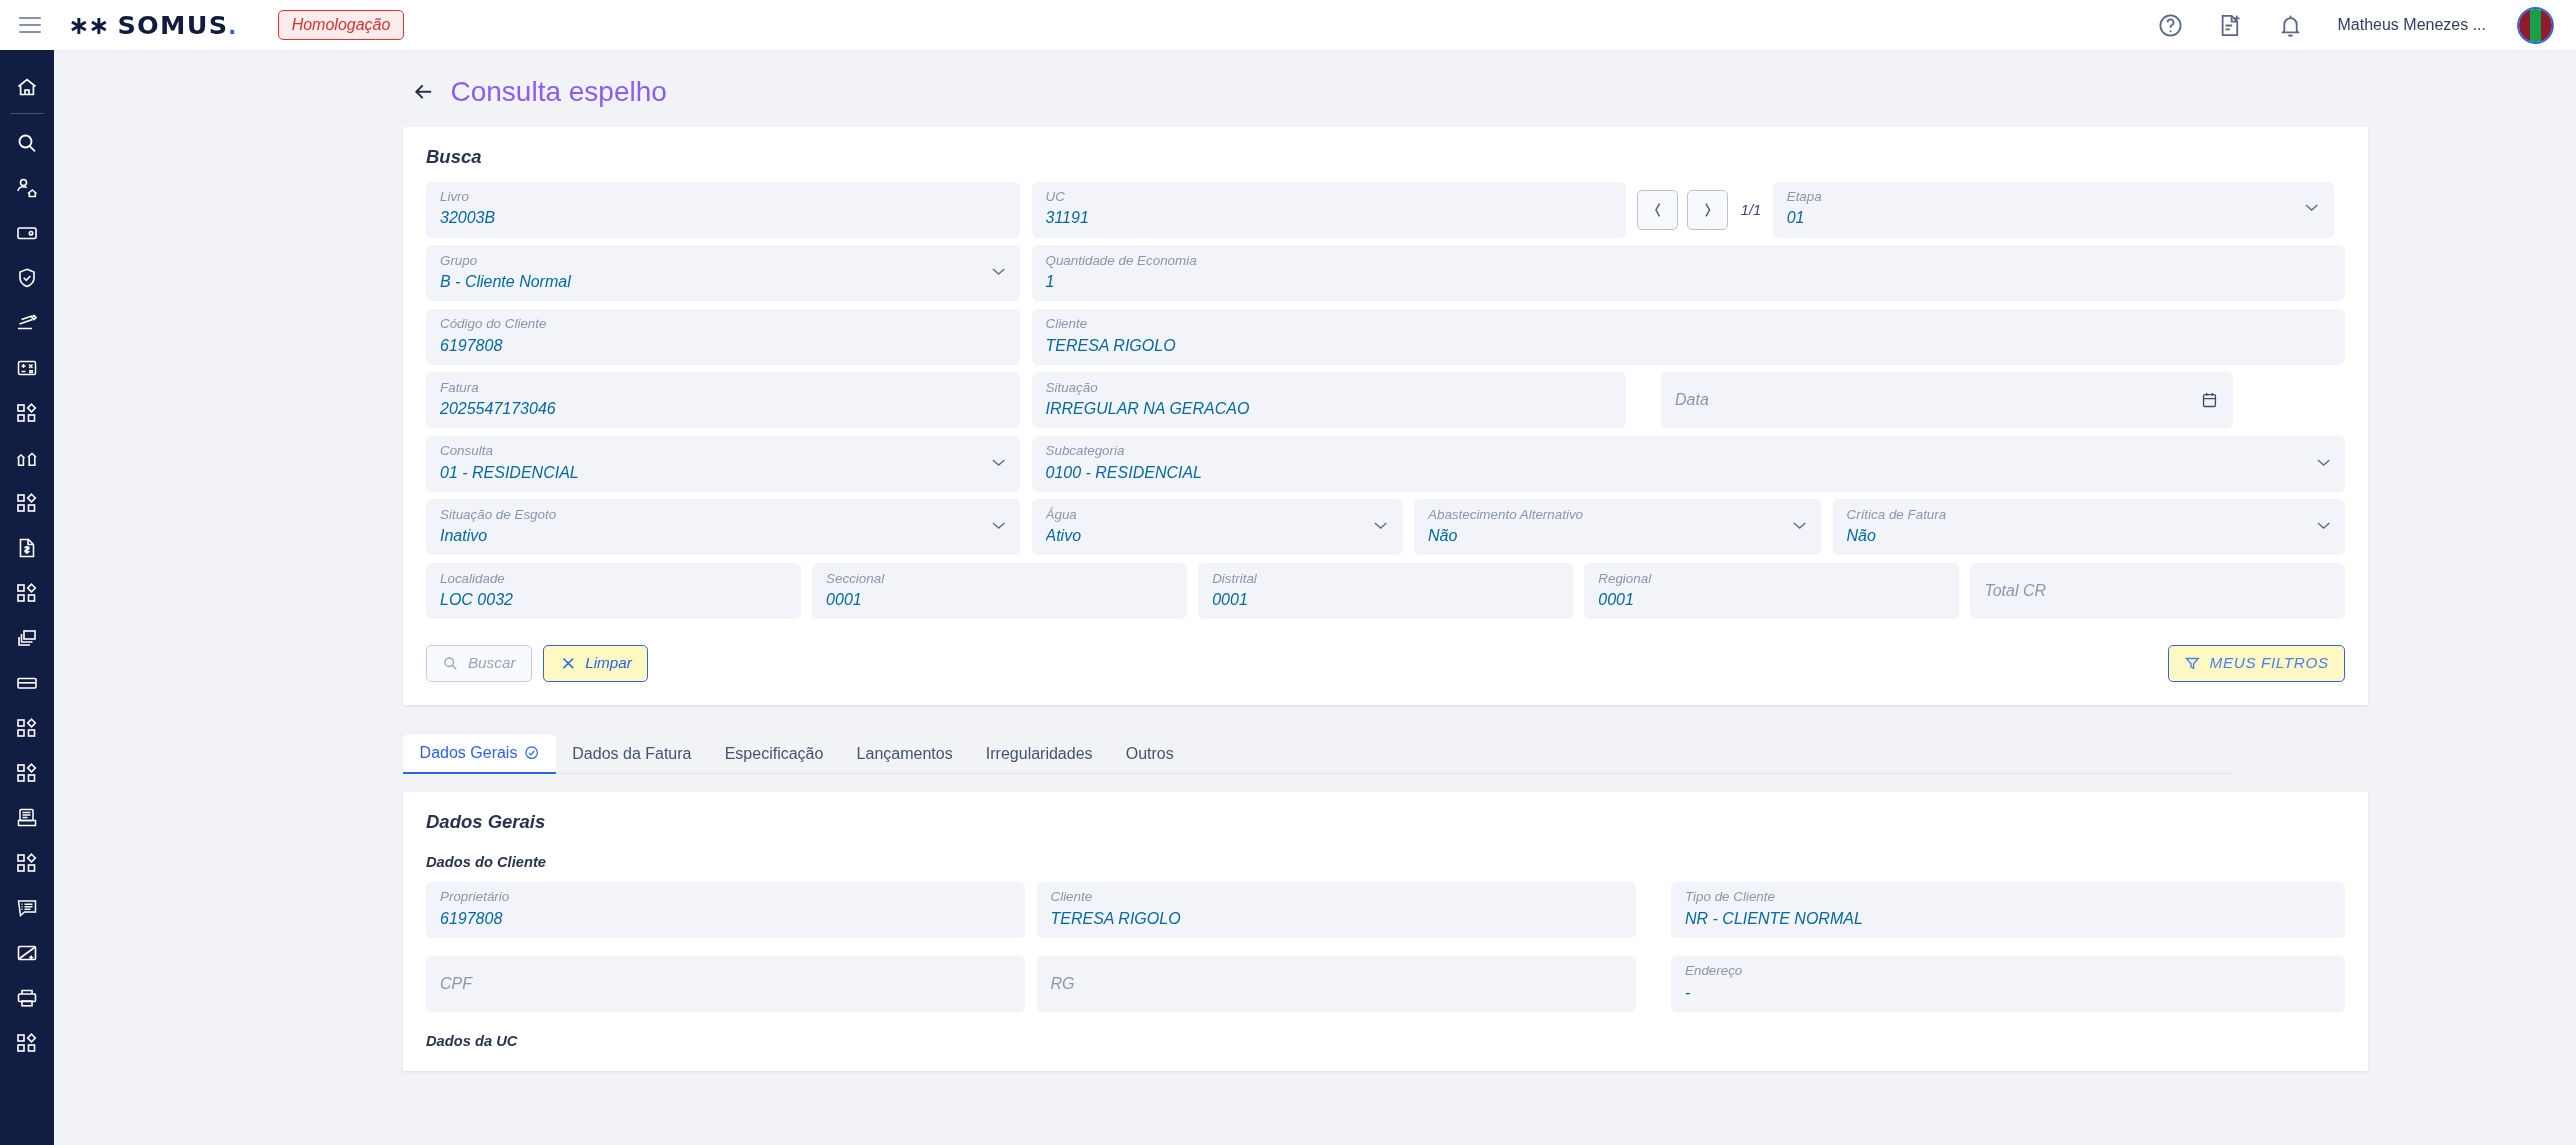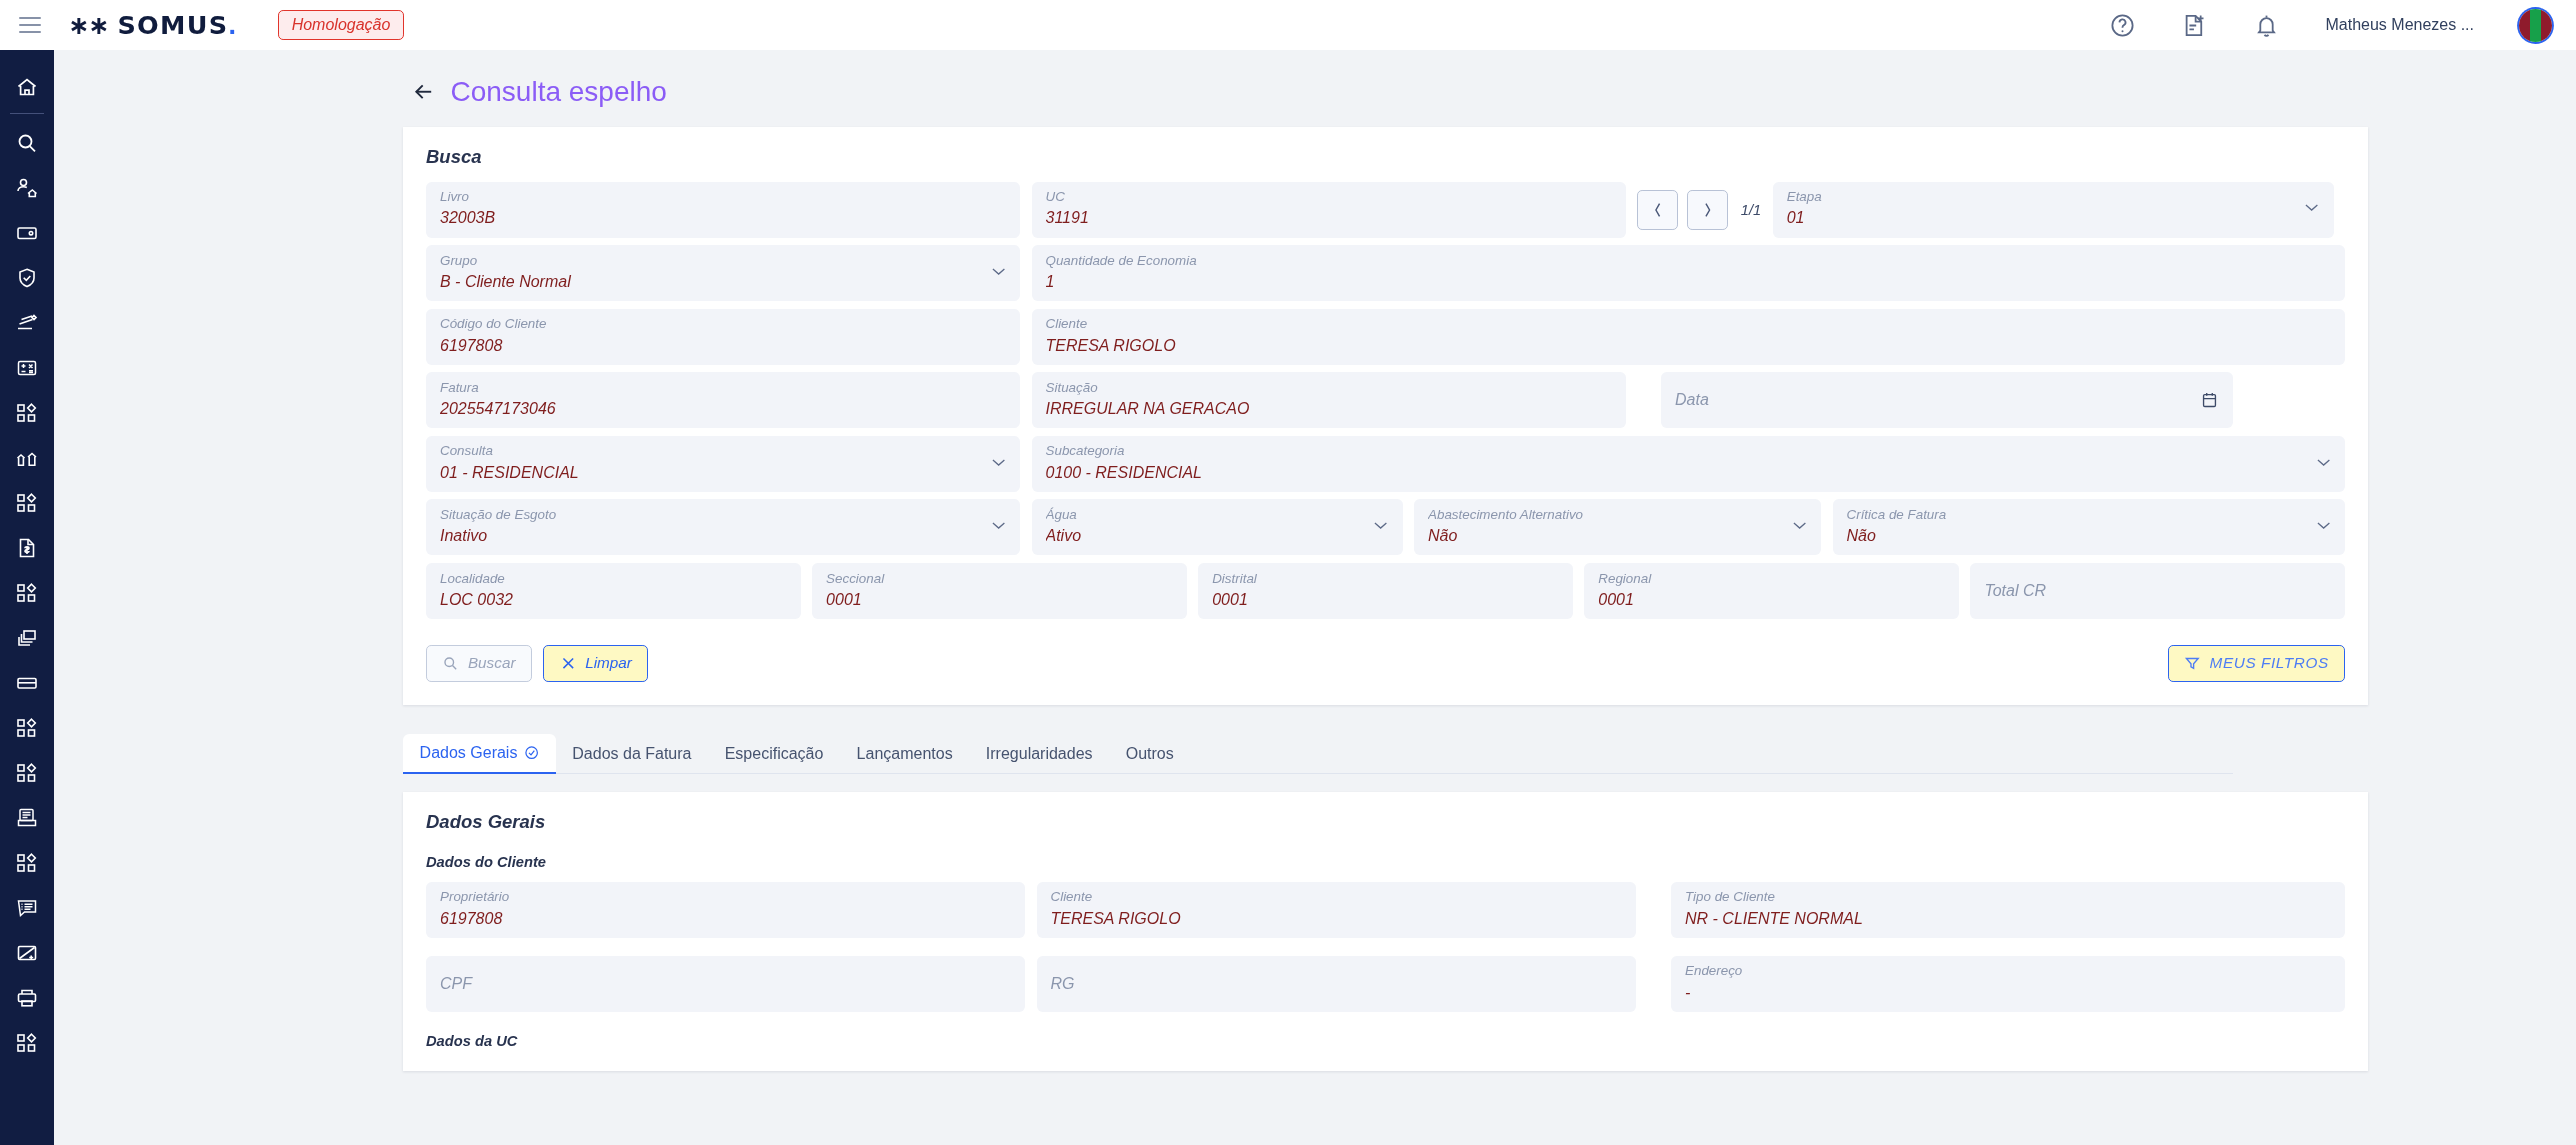--- a/index.html
+++ b/index.html
@@ -35,21 +35,21 @@
   .logo-dot { color: #2b63f0; font-size: 27px; font-weight: bold; }
 
   #env-badge {
     margin-left: 42px;
     border: 1.3px solid #e1342b; background: #fdeced; color: #d8322b;
     border-radius: 5.1px; padding: 5.1px 12.7px; font-size: 16px;
     white-space: nowrap; cursor: pointer; font-style: italic;
   }
 
   #topbar-right {
-    margin-left: auto; display: flex; align-items: center; gap: 45px;
+    margin-left: auto; display: flex; align-items: center; gap: 33px;
     margin-right: 24px;
   }
   .tb-icon { width: 27px; height: 27px; cursor: pointer; color: #5a6886; }
   .tb-icon svg { width: 100%; height: 100%; display: block; }
   #user-name { font-size: 16px; color: #31405e; white-space: nowrap; cursor: pointer; }
   #avatar {
     width: 33px; height: 33px; border-radius: 50%; overflow: hidden;
     box-shadow: 0 0 0 1.9px #2b63f0; display: flex; cursor: pointer;
   }
   #avatar i { flex: 1; height: 100%; display: block; }
@@ -97,21 +97,21 @@
     position: relative; background: #f2f4f9; border-radius: 5.7px;
     height: 56px; padding: 7.6px 14px 0 14px; flex: 1; min-width: 0;
     cursor: text;
   }
   .field.select { cursor: pointer; }
   .field .lbl {
     font-size: 13.4px; color: #8b96ad; line-height: 15.3px;
     white-space: nowrap; overflow: hidden; text-overflow: ellipsis;
   }
   .field .val {
-    font-size: 16px; color: #7f1d1d; line-height: 27px;
+    font-size: 16px; color: #0369a1; line-height: 27px;
     white-space: nowrap; overflow: hidden; text-overflow: ellipsis;
   }
   .field.ph { padding-top: 0; display: flex; align-items: center; }
   .field.ph .plc { font-size: 16px; color: #8b96ad; }
   .caret {
     position: absolute; right: 14px; top: 21.7px; width: 15.3px; height: 9px;
     color: #5d6a88;
   }
   .caret svg { width: 100%; height: 100%; display: block; }
   .cal-ico { position: absolute; right: 14px; top: 18px; width: 19px; height: 20.4px; color: #3d4a68; cursor: pointer; }

